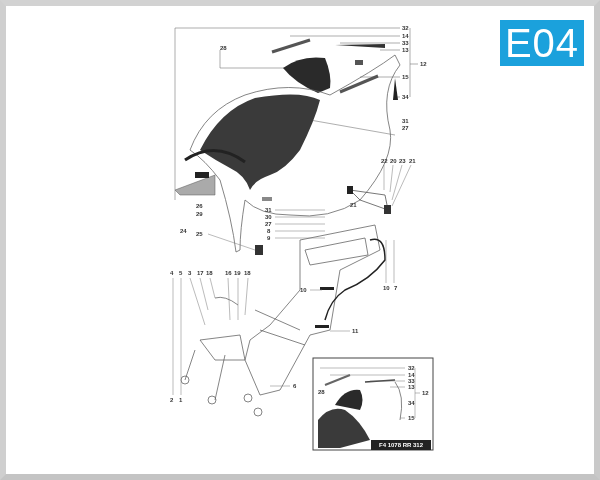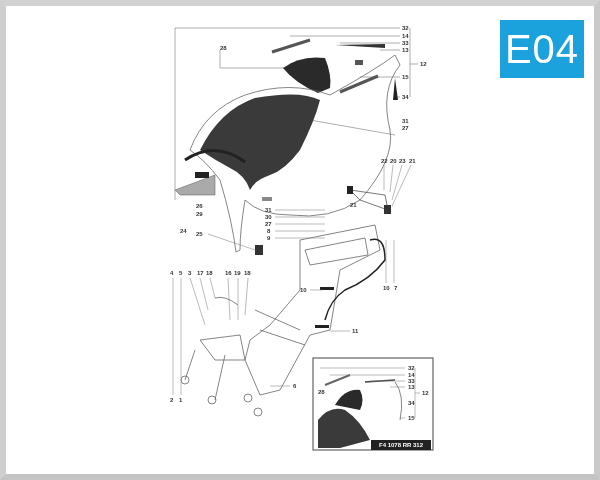--- a/index.html
+++ b/index.html
@@ -1,18 +1,18 @@
 <!DOCTYPE html>
 <html><head>
 <meta charset="utf-8">
 <style>
   html, body { margin: 0; padding: 0; }
   body { width: 600px; height: 480px; background: #ffffff; position: relative; overflow: hidden; font-family: "Liberation Sans", sans-serif; }
   .frame { position: absolute; left: 0; top: 0; width: 600px; height: 480px; box-sizing: border-box; border: 1px solid #c8c8c8; border-left: 6px solid #cfcfcf; border-top: 6px solid #d2d2d2; border-right: 6px solid #c9c9c9; border-bottom: 6px solid #c4c4c4; background: #fff; }
-  .badge { position: absolute; left: 500px; top: 20px; width: 84px; height: 58px; background: #1ba1dc; color: #fff; font-size: 40px; display: flex; align-items: center; justify-content: center; letter-spacing: 1px; }
+  .badge { position: absolute; left: 500px; top: 20px; width: 84px; height: 46px; background: #1ba1dc; color: #fff; font-size: 40px; display: flex; align-items: center; justify-content: center; letter-spacing: 1px; }
   svg.diagram { position: absolute; left: 0; top: 0; }
   .lbl { font-family: "Liberation Sans", sans-serif; font-size: 6px; font-weight: bold; fill: #333; }
   .ins-caption { position: absolute; left: 371px; top: 440px; width: 60px; height: 10px; background: #222; color: #fff; font-size: 6px; font-weight: bold; display: flex; align-items: center; justify-content: center; }
 </style>
 </head>
 <body>
 
 <div class="frame"></div>
 
 <div class="badge">E04</div>

